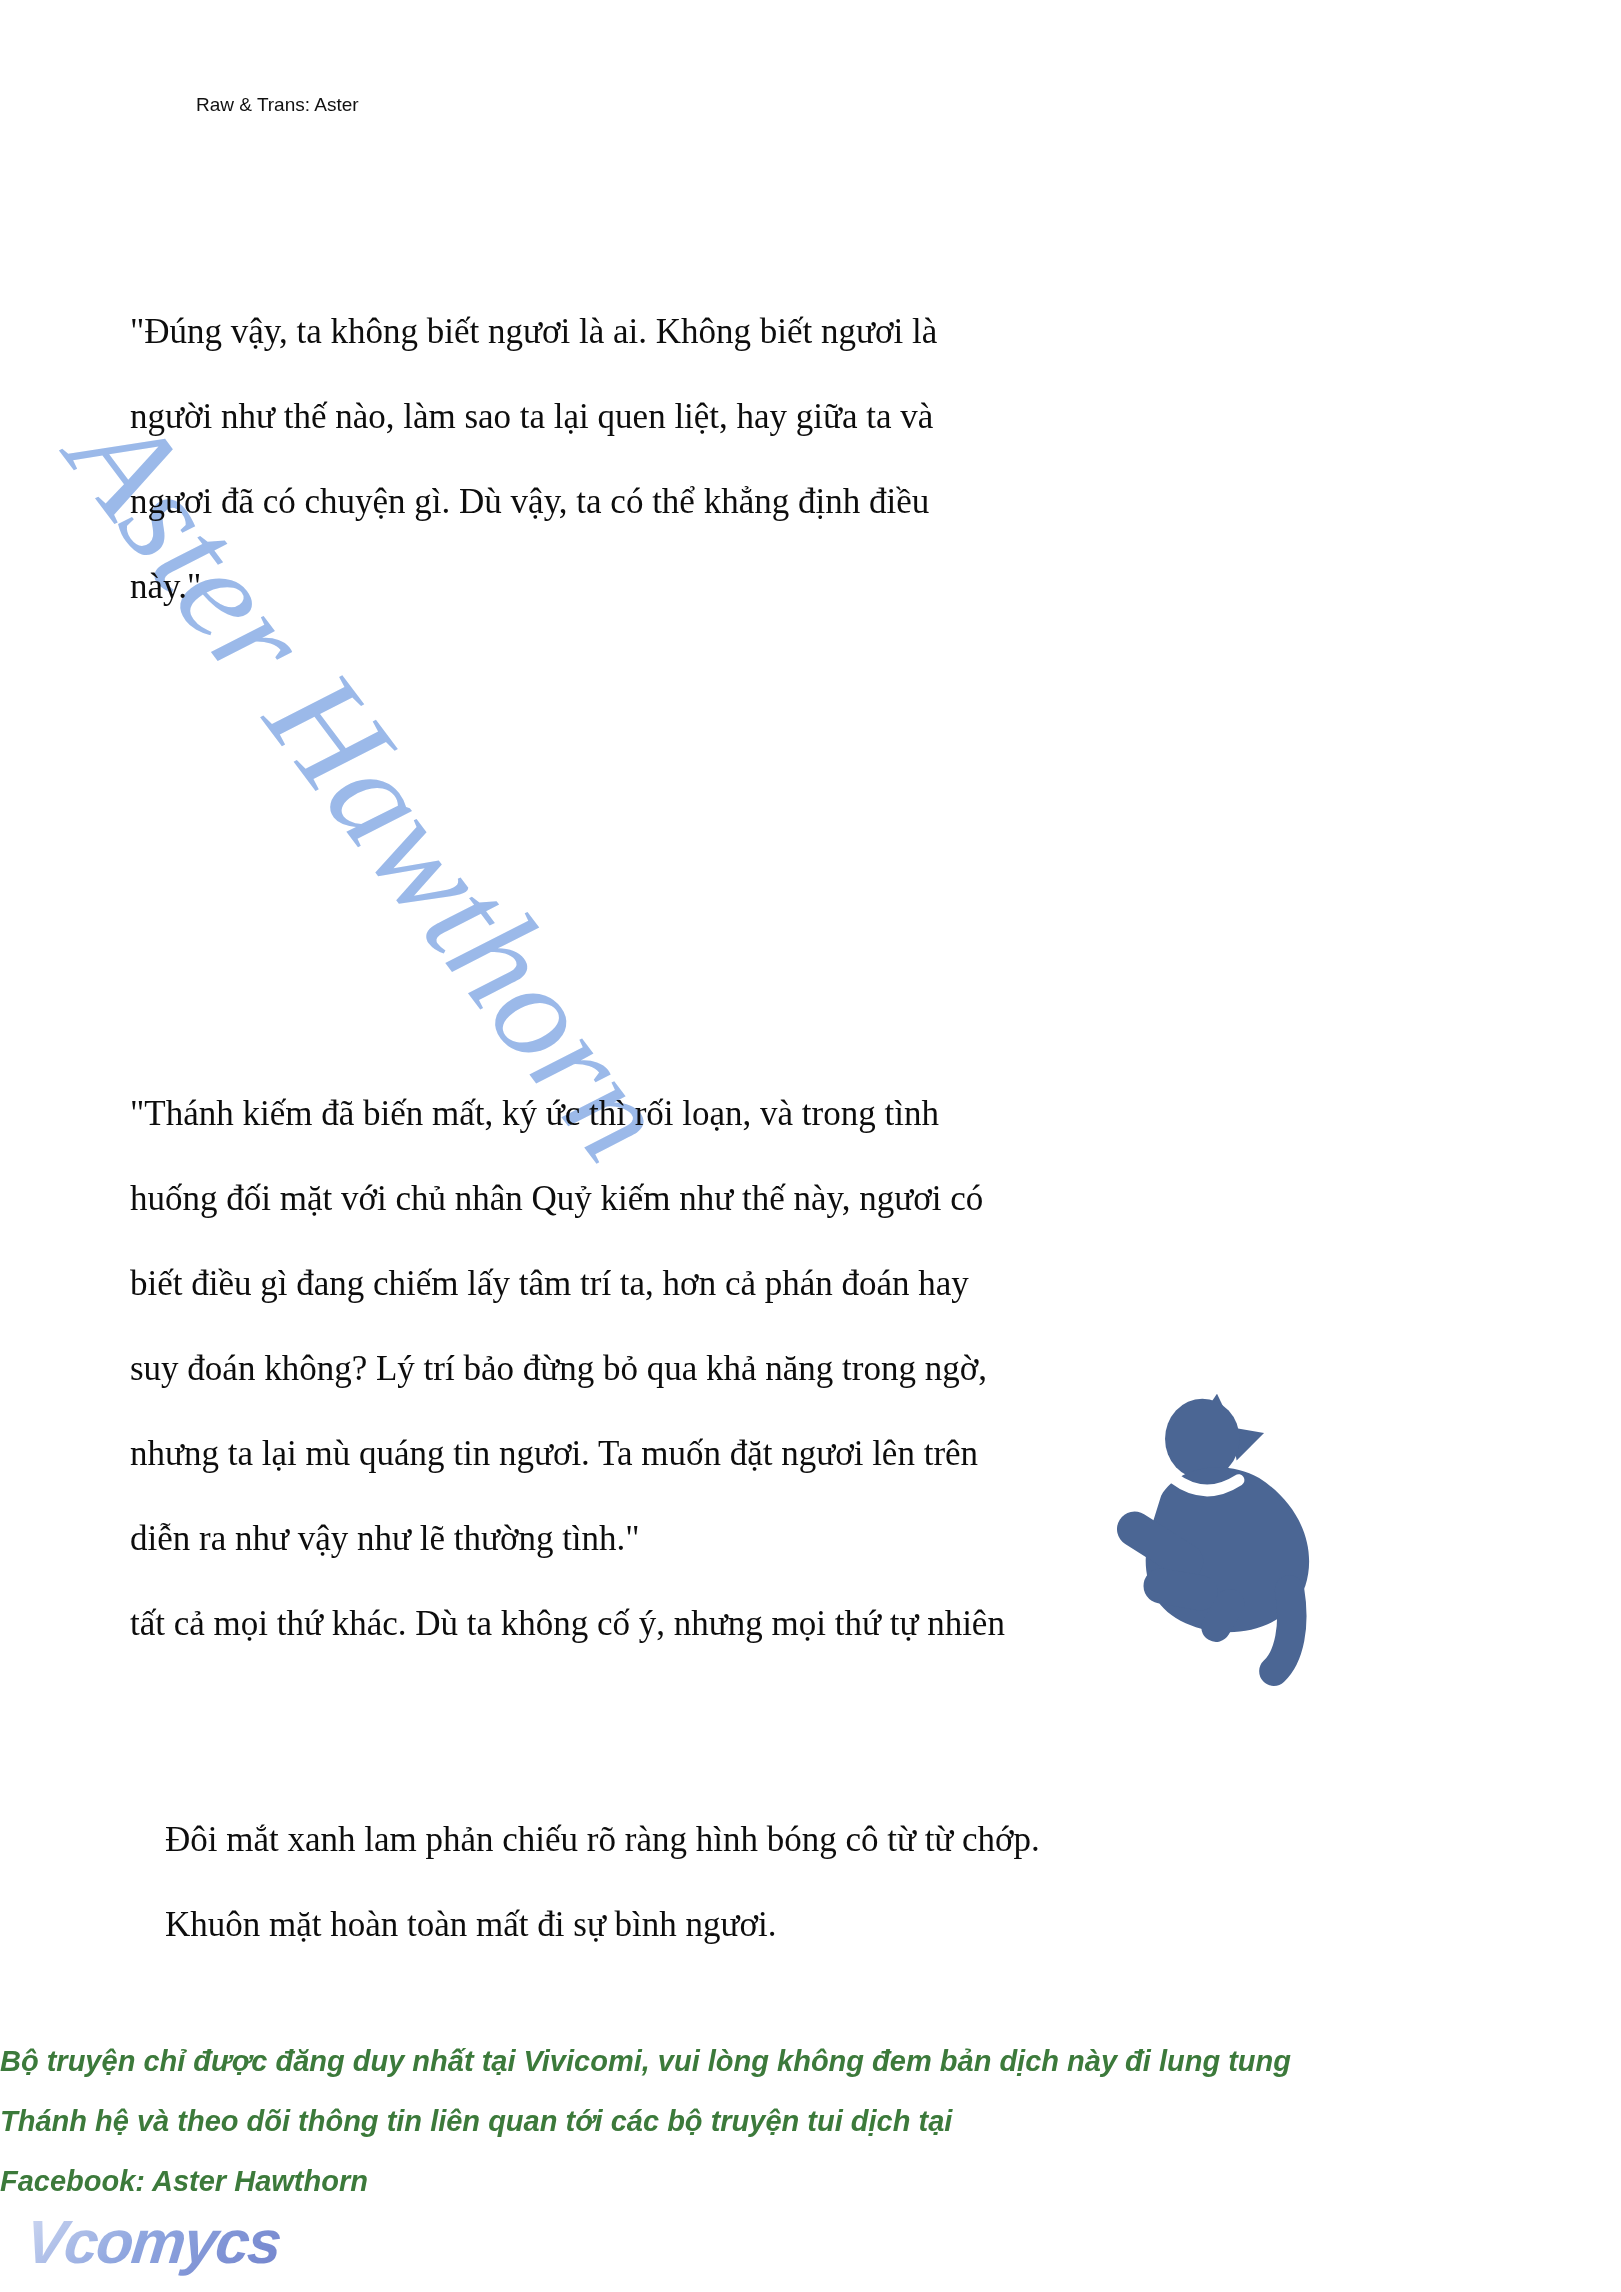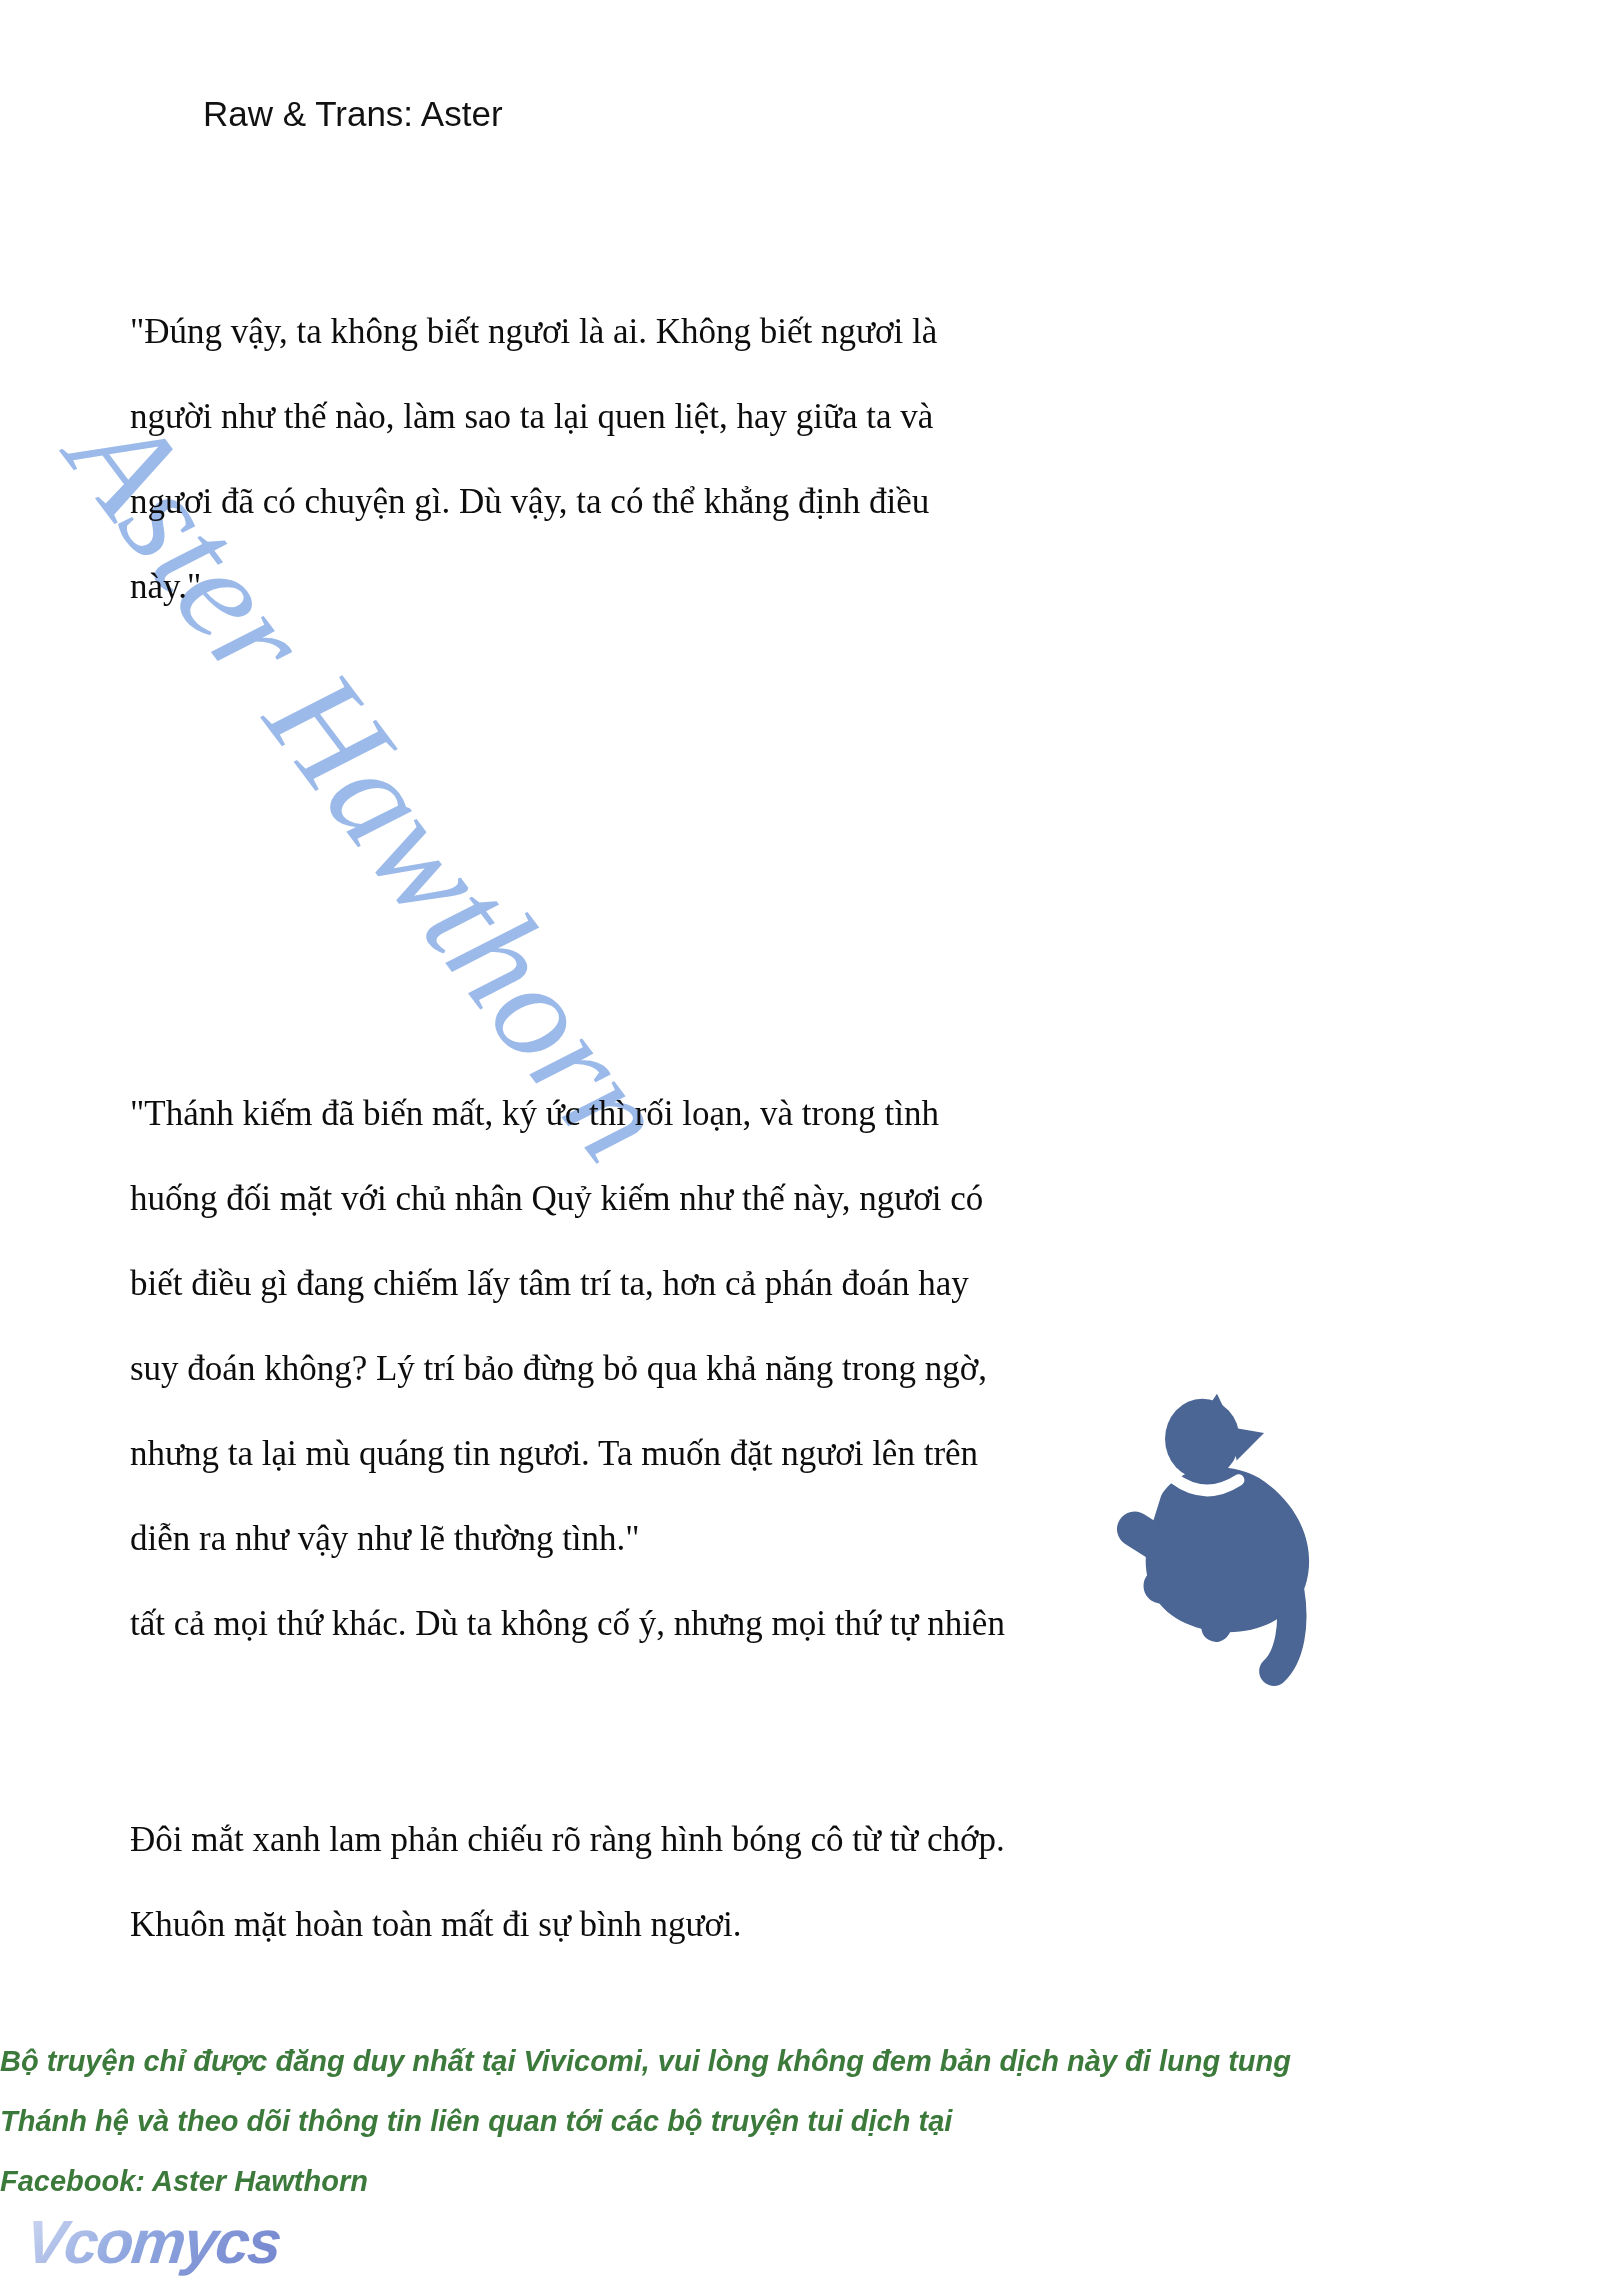--- a/index.html
+++ b/index.html
@@ -8,24 +8,23 @@
     width: 1621px;
     height: 2293px;
     background: #ffffff;
     overflow: hidden;
     font-family: "Liberation Serif", serif;
   }
   .header-credit {
     position: absolute;
     left: 196px; top: 94px;
     font-family: "Liberation Sans", sans-serif;
-    font-size: 35px;
+    font-size: 19px;
     color: #111;
     z-index: 3;
-    margin-left: 7px;
   }
   .watermark {
     position: absolute;
     left: 165px; top: 380px;
     transform: rotate(53deg);
     transform-origin: left top;
     font-family: "Liberation Serif", serif;
     font-style: italic;
     font-size: 139px;
     color: #93b4e8;
@@ -45,21 +44,21 @@
     font-size: 35px;
     line-height: 85px;
     color: #0d0d0d;
     z-index: 2;
     white-space: nowrap;
   }
   .para div { height: 85px; }
   .p1 { top: 289px; }
   .p2 { top: 763px; }
   .p3 { top: 1071px; }
-  .p4 { top: 1797px; }
+  .p4 { top: 1797px; margin-left: 35px; }
   .footer {
     position: absolute;
     left: 0; top: 2031px;
     width: 100%;
     font-family: "Liberation Sans", sans-serif;
     font-style: italic;
     font-weight: bold;
     font-size: 29px;
     line-height: 60px;
     color: #3c7a3b;

